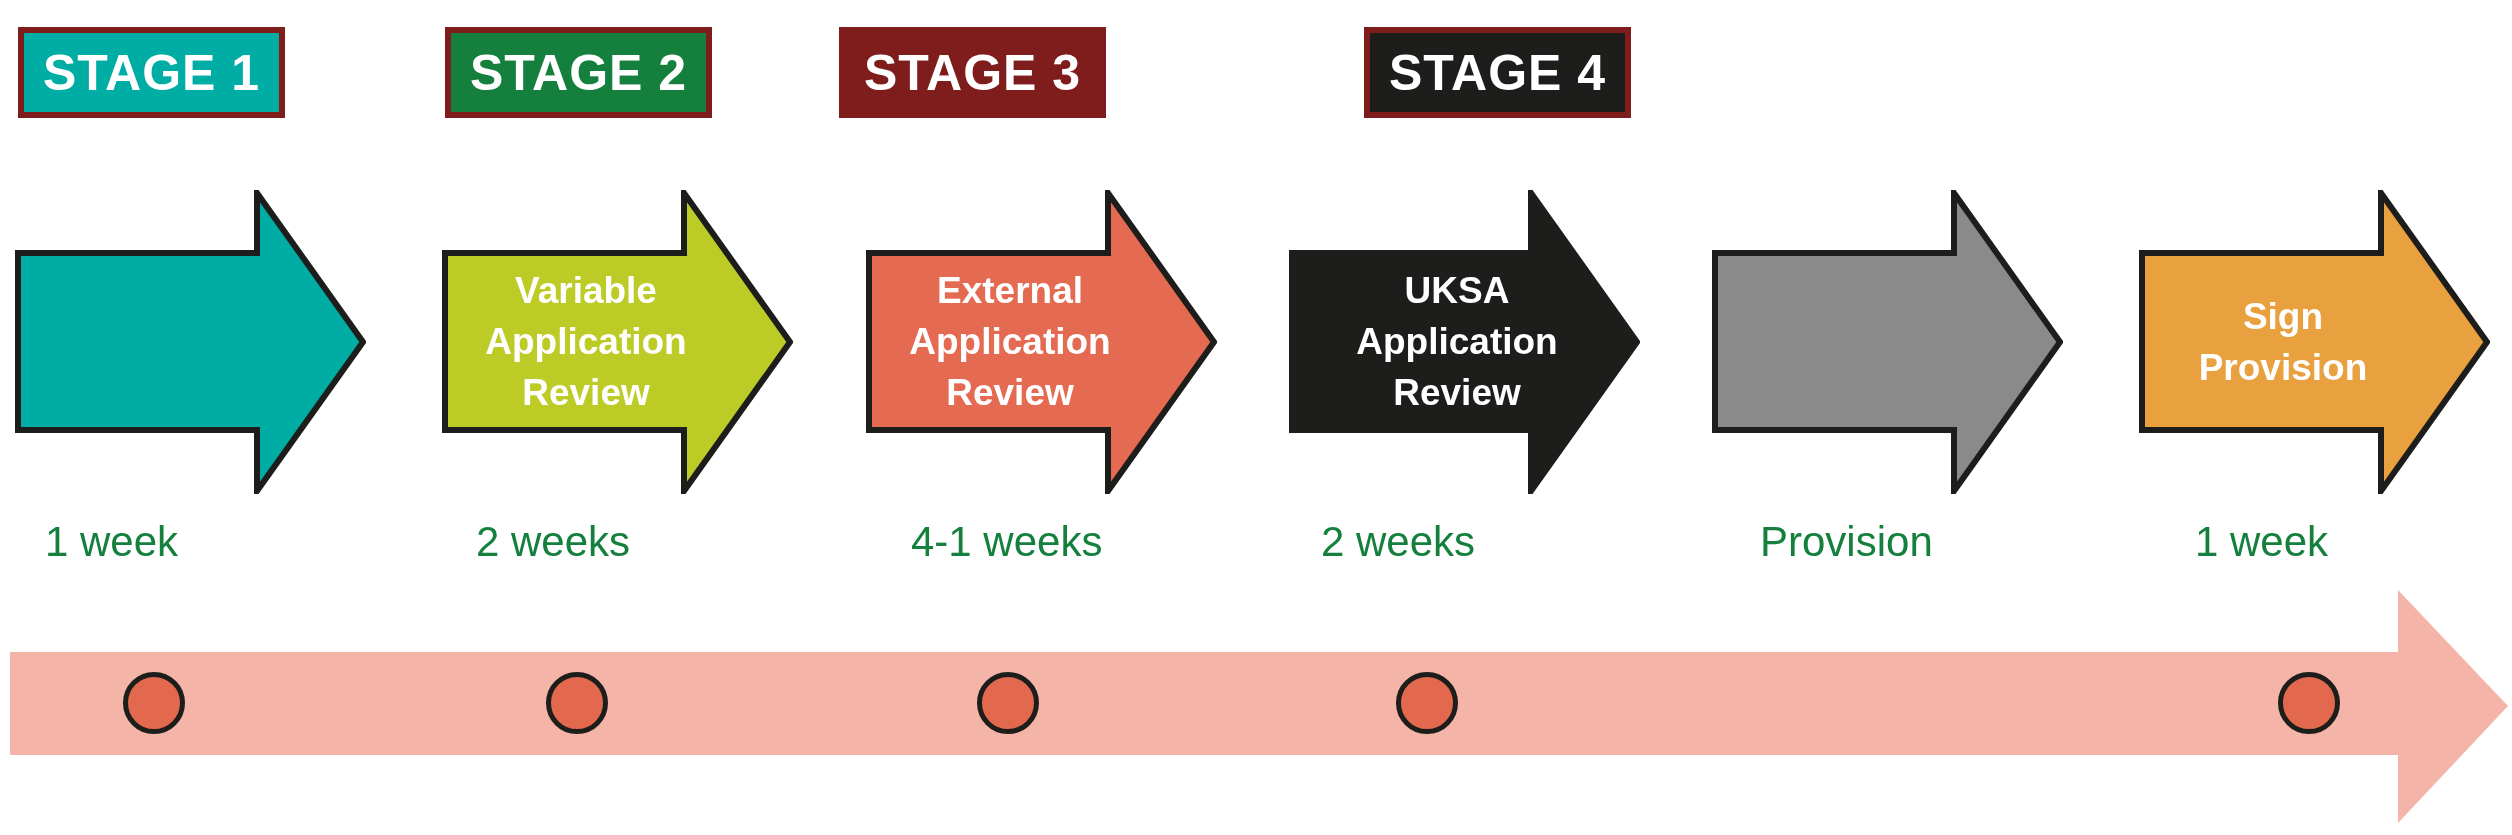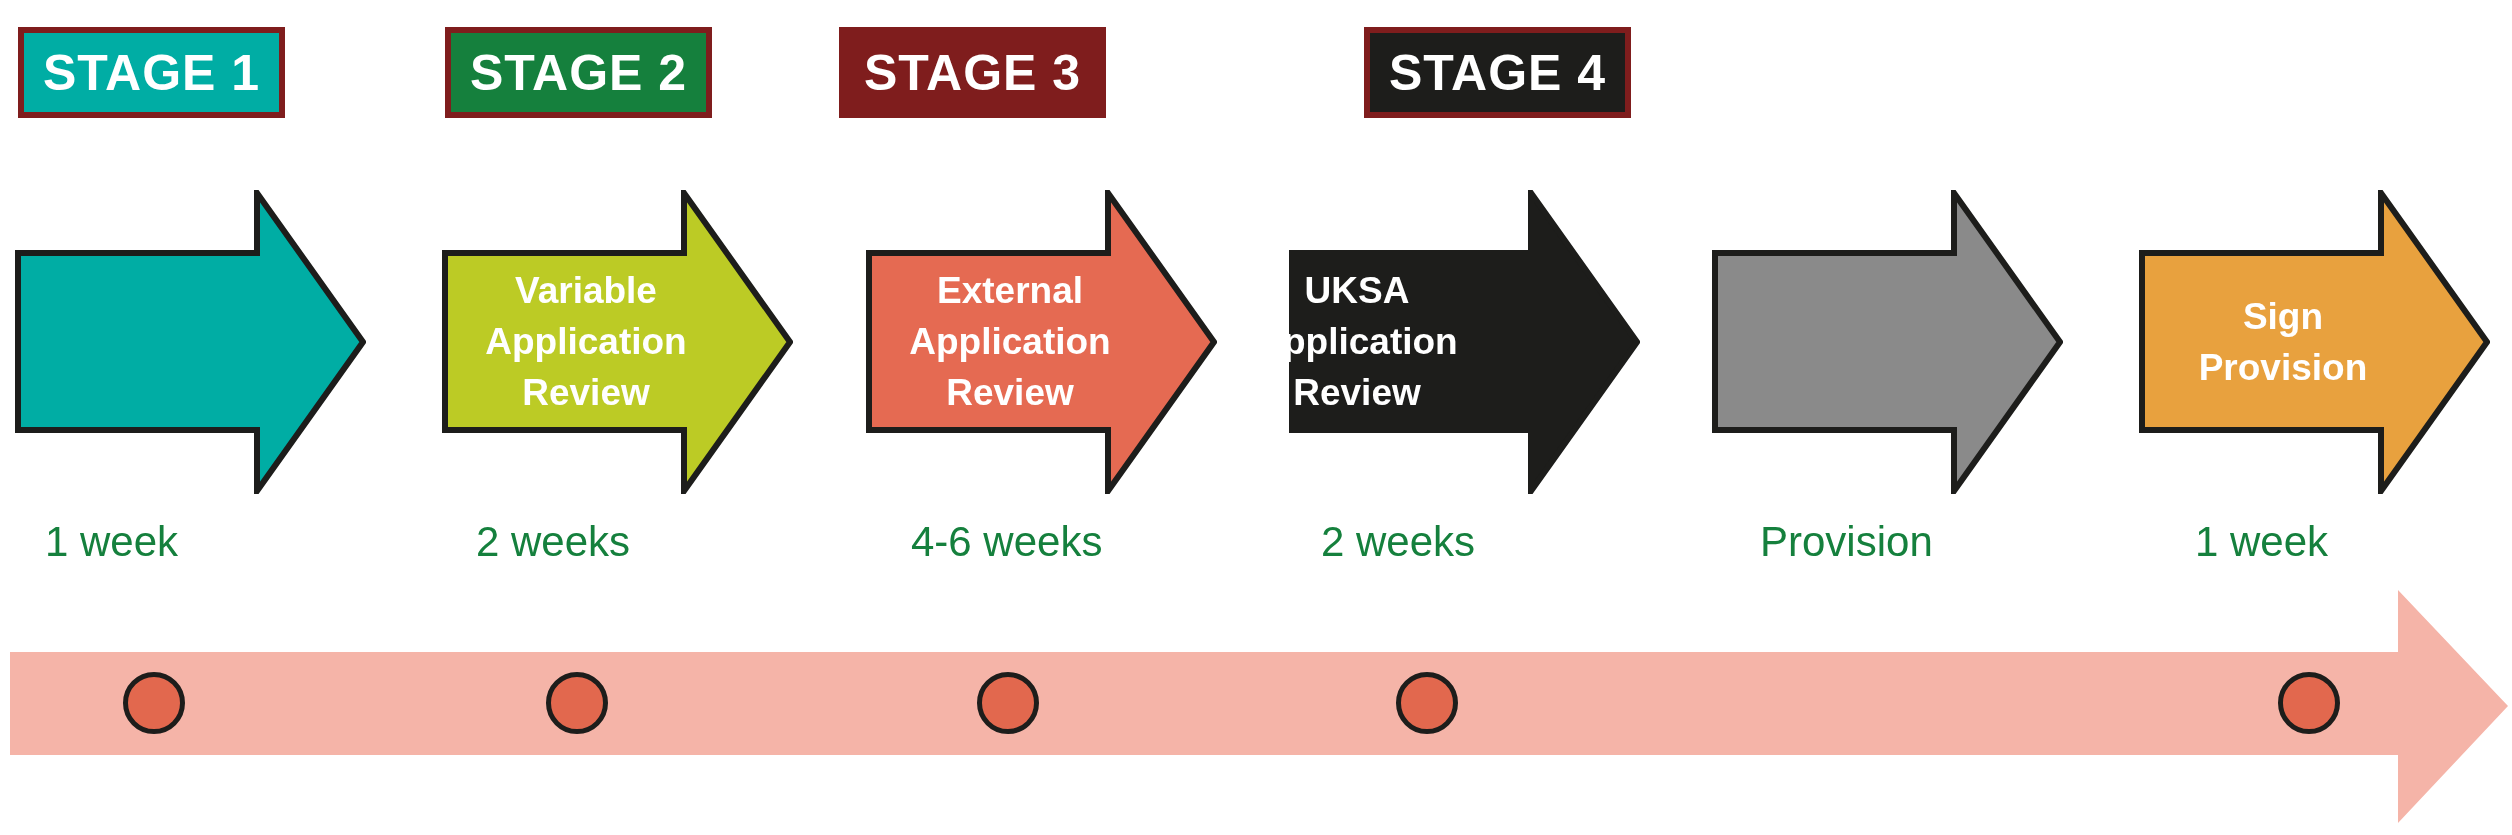--- a/index.html
+++ b/index.html
@@ -104,29 +104,29 @@
   <svg class="arrow-svg" style="left:2139px" viewBox="-3 -3 351 304">
     <polygon points="0,60 239,60 239,0 345,149 239,298 239,237 0,237" stroke-width="6" stroke-linejoin="miter" fill="#E8A13E" stroke="#1D1D1B"></polygon>
   </svg>
 
   <div class="step-label" style="left:445px">Variable
 Application
 Review</div>
   <div class="step-label" style="left:869px">External
 Application
 Review</div>
-  <div class="step-label" style="left:1216px">UKSA
+  <div class="step-label" style="left:1316px">UKSA
 Application
 Review</div>
   <div class="step-label" style="left:2142px">Sign
 Provision</div>
 
   <div class="duration" style="left:45px">1 week</div>
   <div class="duration" style="left:476px">2 weeks</div>
-  <div class="duration" style="left:911px">4-6 weeks</div>
+  <div class="duration" style="left:911px">4-1 weeks</div>
   <div class="duration" style="left:1321px">2 weeks</div>
   <div class="duration" style="left:1760px">Provision</div>
   <div class="duration" style="left:2195px">1 week</div>
 
   <svg class="timeline-svg" viewBox="0 0 2500 235">
     <polygon points="0,62 2388,62 2388,0 2498,116 2388,233 2388,165 0,165" fill="#F5B4A8"></polygon>
   </svg>
 
   <div class="timeline-marker" style="left: 123px; background-color: rgb(226, 104, 78);"></div>
   <div class="timeline-marker" style="left: 546px; background-color: rgb(226, 104, 78);"></div>

